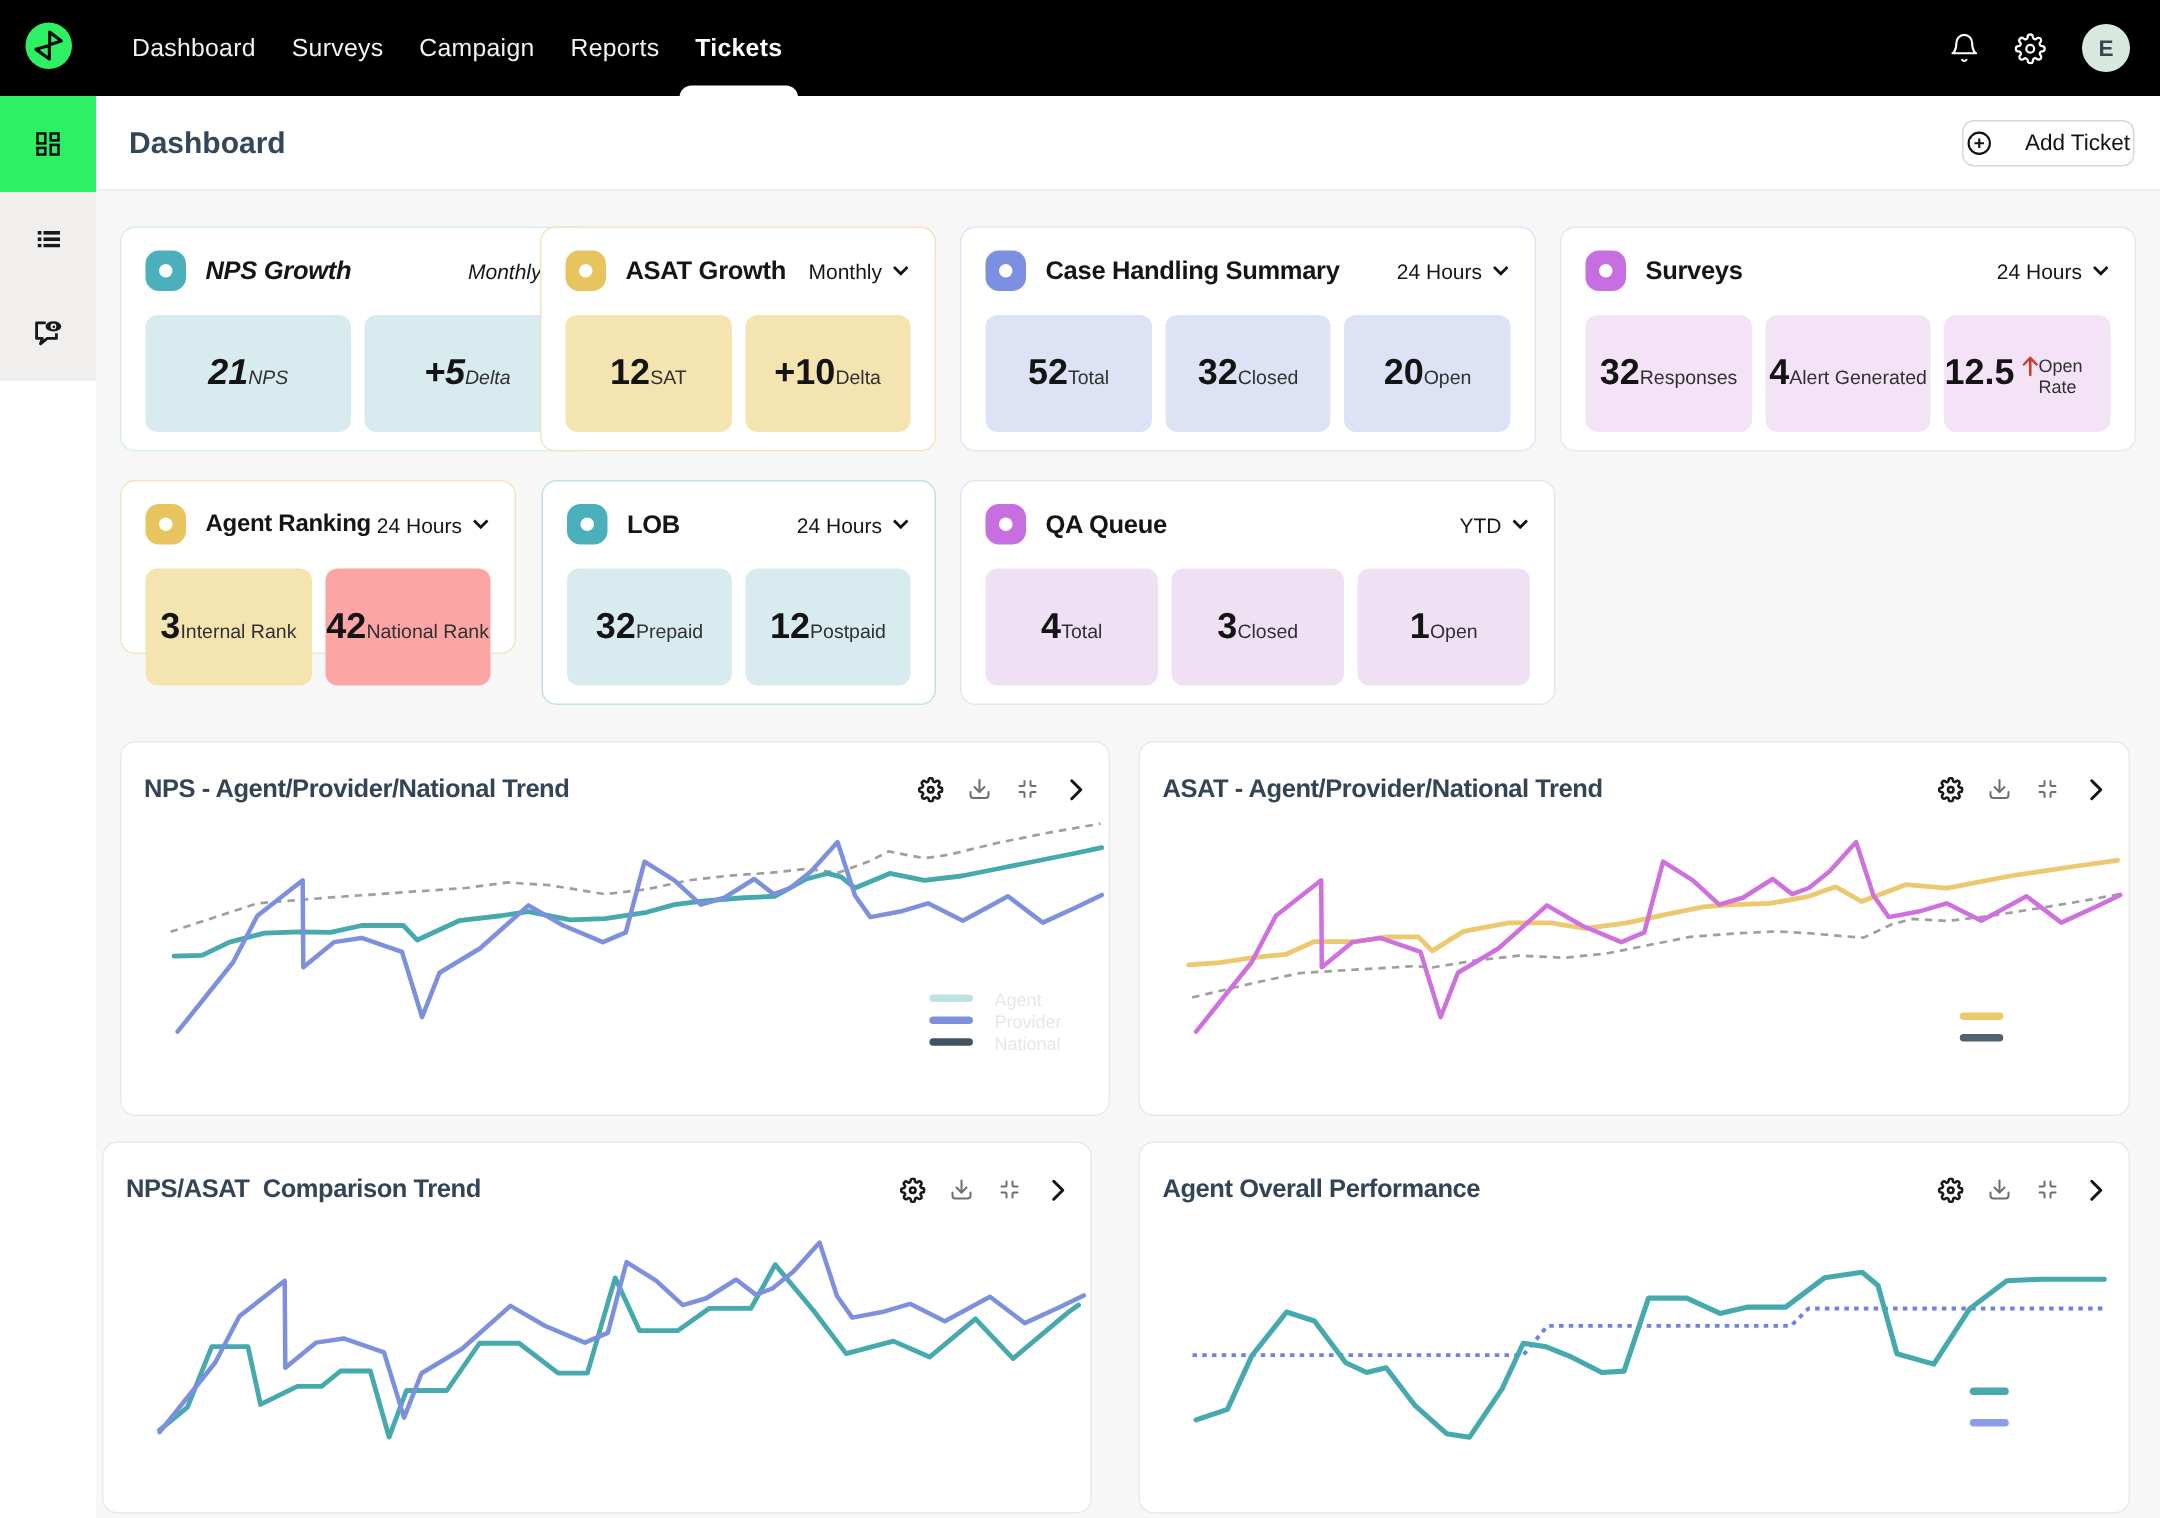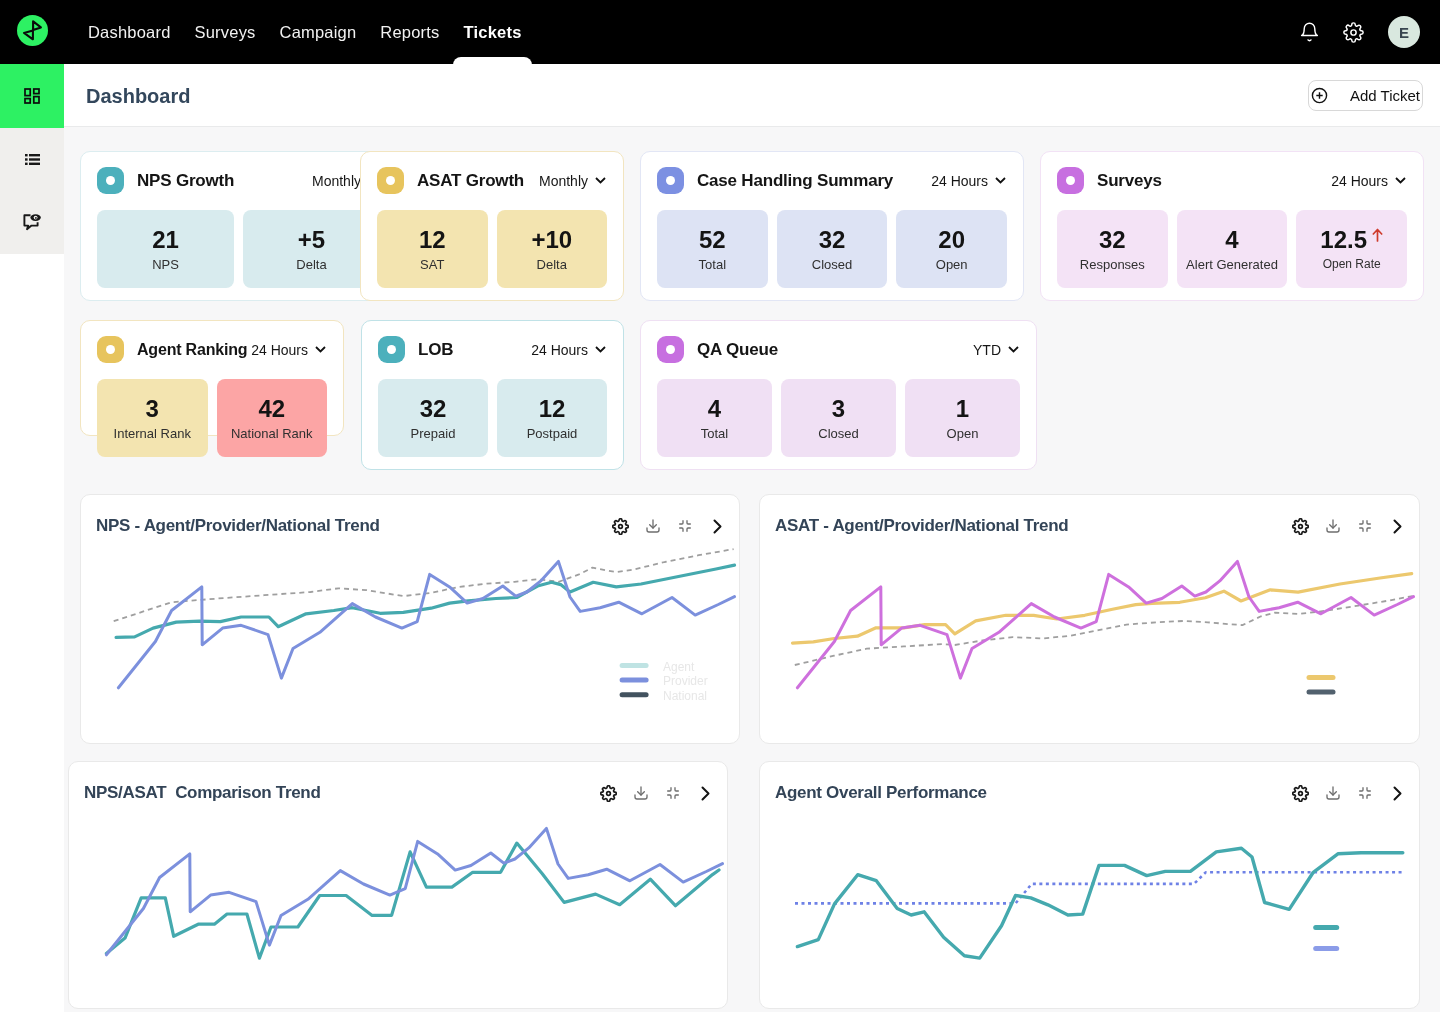--- a/index.html
+++ b/index.html
@@ -27,21 +27,21 @@
   .addbtn { position:absolute; right:17px; top:16px; height:31px; width:115px; background:#fff; border:1px solid #d8d8d8; border-radius:8px; display:flex; align-items:center; justify-content:center; gap:22px; font-size:15px; color:#111; }
 
   
   .card { position:absolute; background:#fff; border-radius:10px; border:1px solid #e9e9e9; }
   .kpi .chead { position:absolute; left:16px; top:15px; right:17px; height:27px; display:flex; align-items:center; white-space:nowrap; }
   .cicon { width:27px; height:27px; border-radius:9px; position:relative; flex:none; }
   .cicon:after { content:""; position:absolute; left:50%; top:50%; width:9px; height:9px; margin:-4.5px 0 0 -4.5px; border-radius:50%; background:#fff; }
   .ctitle { font-size:17px; font-weight:bold; color:#151515; margin-left:13px; letter-spacing:-0.2px; }
   .cdrop { margin-left:auto; font-size:14px; color:#161616; display:flex; align-items:center; gap:7px; flex:none;justify-content:flex-end; }
   .tiles { position:absolute; left:16px; right:16px; top:58px; height:78px; display:flex; gap:9px; }
-  .tile { flex:1; border-radius:8px; display:flex; flex-direction:column; align-items:center; justify-content:center; }
+  .tile { flex:1; border-radius:8px; display:flex; flex-direction:row; align-items:center; justify-content:center; }
   .tile .num { font-size:24px; font-weight:bold; color:#141414; line-height:26px; }
   .tile .lbl { font-size:13px; color:#303030; margin-top:4px; }
 
   
   .chart .chead2 { position:absolute; left:15px; top:17px; right:17px; height:28px; display:flex; align-items:center; }
   .chart .ctitle2 { font-size:17px; font-weight:bold; color:#334457; letter-spacing:-0.3px; }
   .cticons { margin-left:auto; display:flex; align-items:center; gap:16px; }
   .cticons svg:last-child { margin-left:4px; }
   .chart svg.plot { position:absolute; left:0; top:0; }
 </style>
@@ -113,21 +113,21 @@
   <h1>Dashboard</h1>
   <div class="addbtn">
     <svg width="17" height="17" viewBox="0 0 24 24" fill="none" stroke="#111" stroke-width="2">
         <circle cx="12" cy="12" r="10"></circle>
         <path d="M12 7.5v9M7.5 12h9"></path>
       </svg>
     <span>Add Ticket</span>
   </div>
 </div>
 
-<div class="card kpi" style="left:80px; top:151px; width:317px; height:150px; border-color:#dcedf0;">
+<div class="card kpi" style="left:80px; top:151px; width:317px; height:150px; border-color:#dcedf0;font-style:italic;">
   <div class="chead">
       <span class="cicon" style="background:#4cb0bc"></span>
       <span class="ctitle">NPS Growth</span>
     <span class="cdrop">Monthly <svg width="11" height="7" viewBox="0 0 11 7" fill="none">
           <path d="M1 1l4.5 4.5L10 1" stroke="#111" stroke-width="1.8"></path>
         </svg></span>
     </div>
   <div class="tiles">
     <div class="tile" style="background:#d8ebee">
         <div class="num">21</div>

